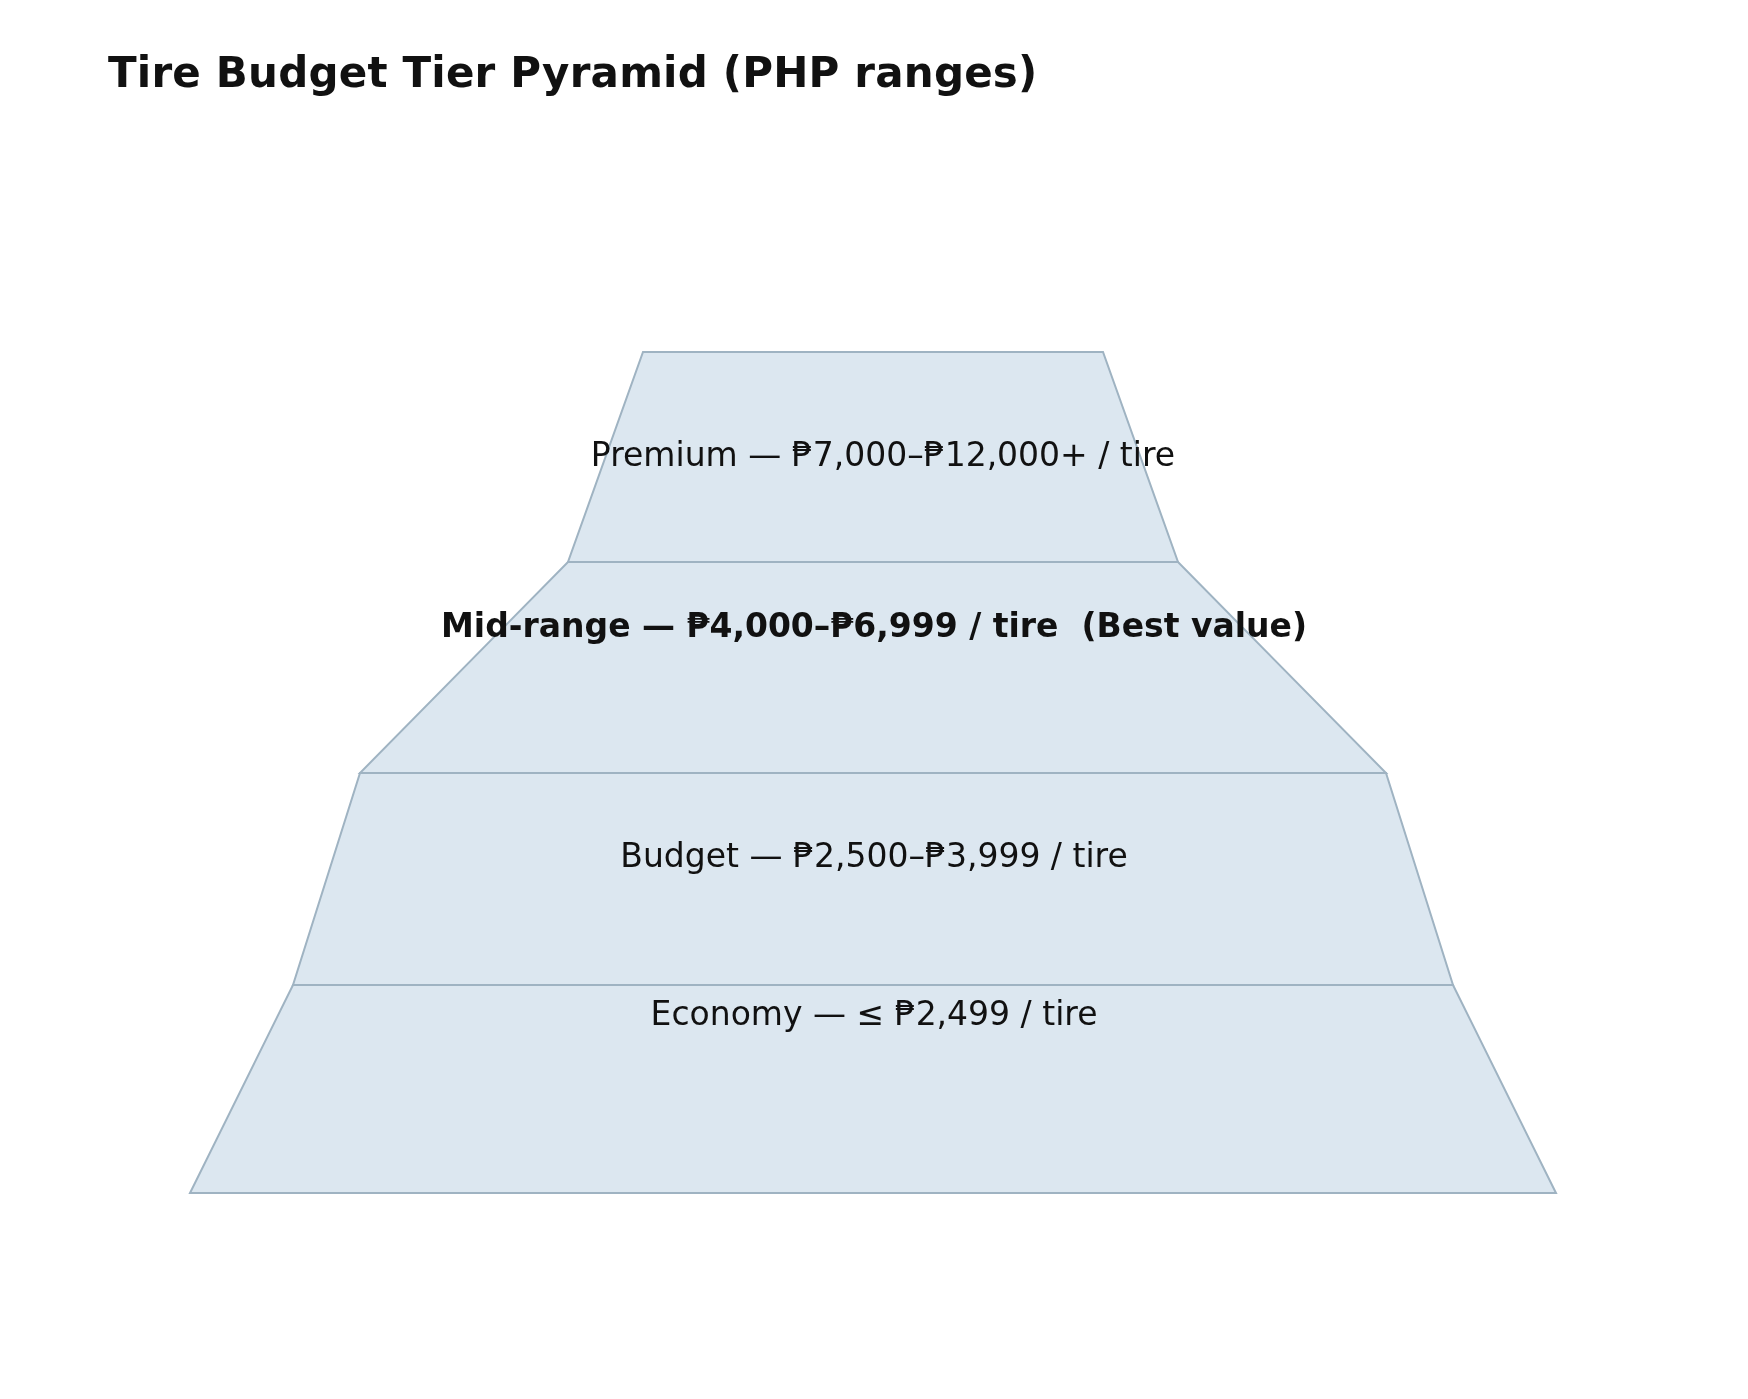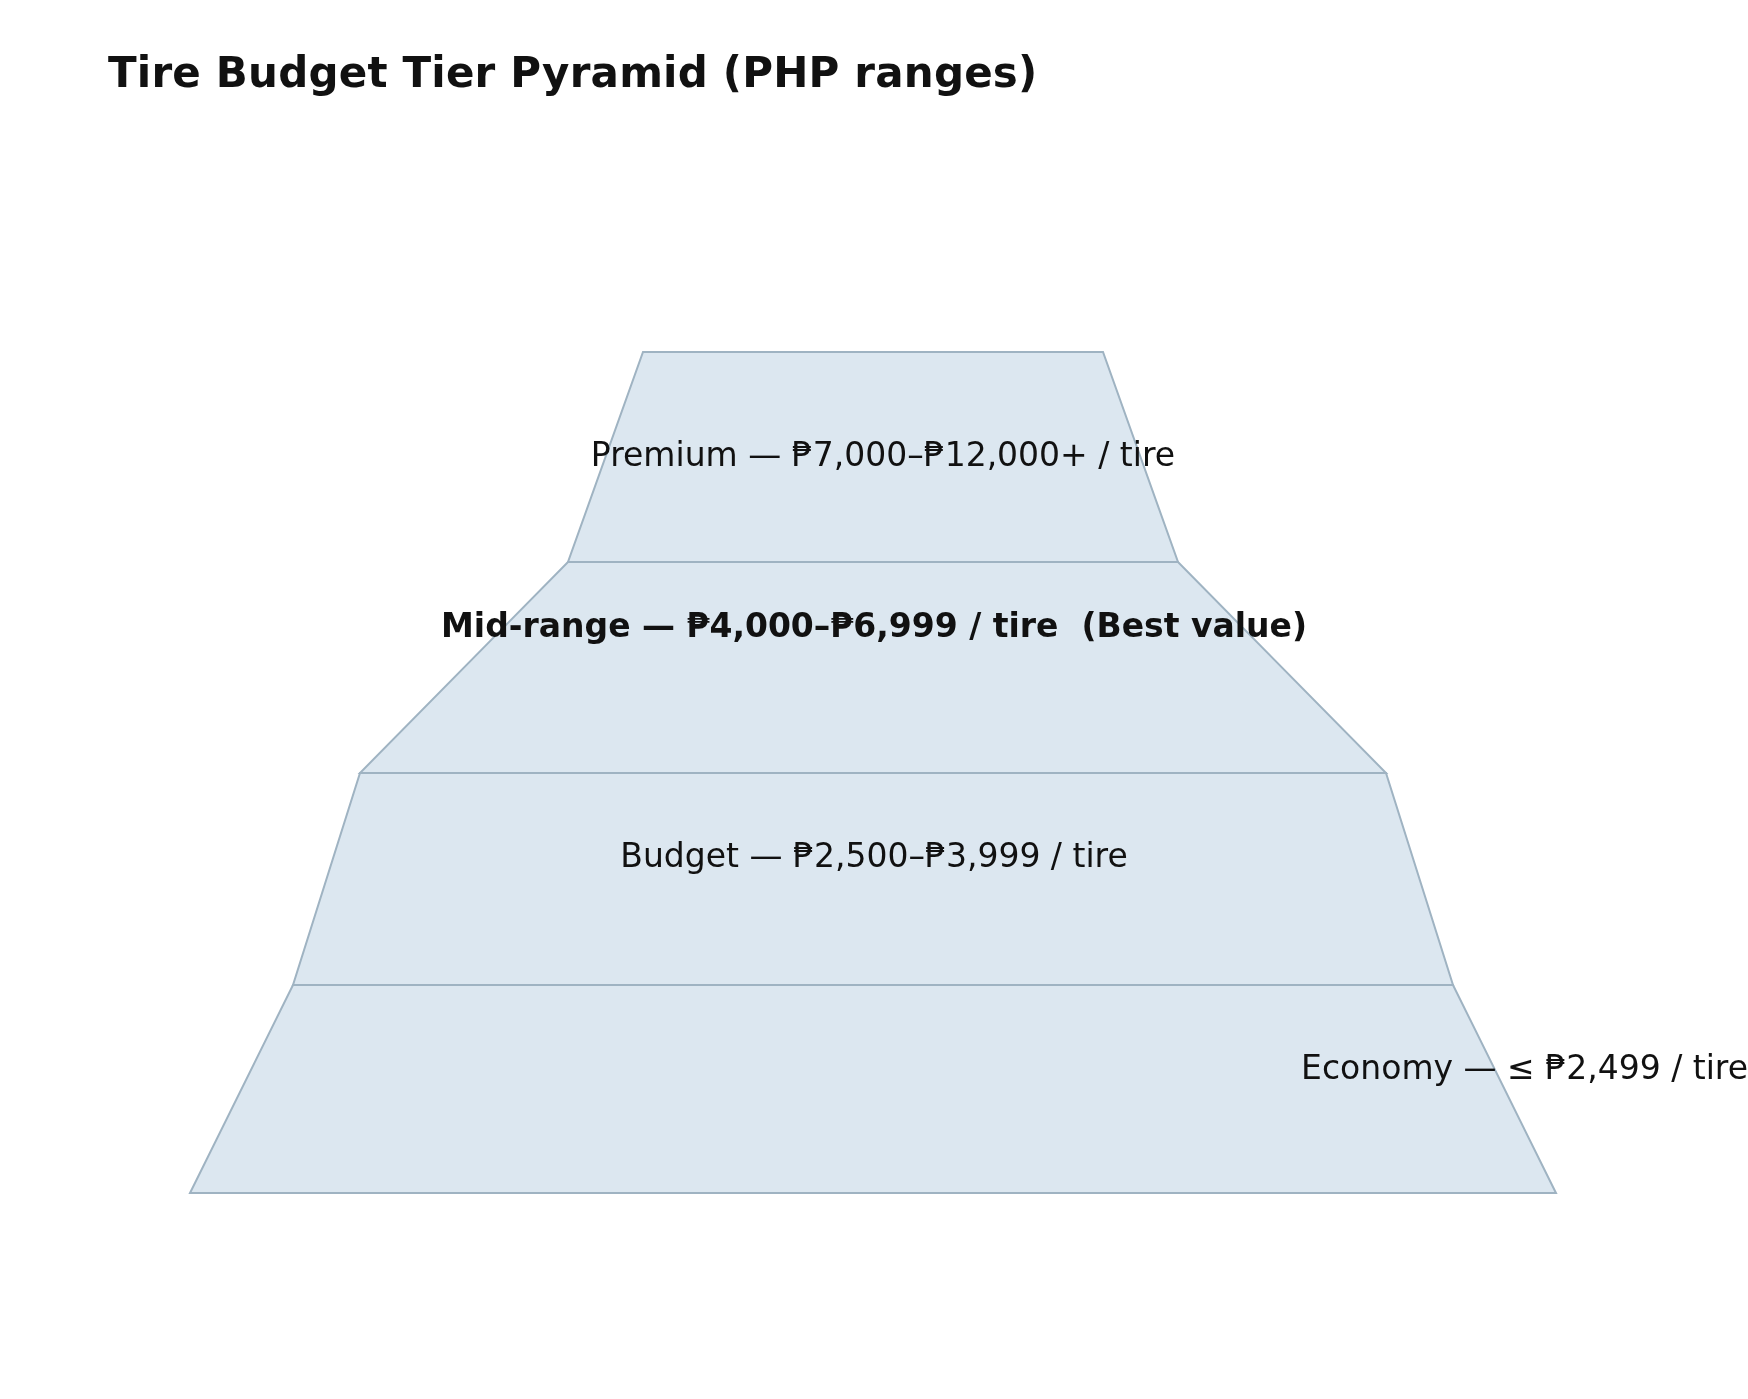--- a/index.html
+++ b/index.html
@@ -68,16 +68,16 @@
         <polygon points="568,562 1178,562 1386,773 360,773" fill="#dce7f0" stroke="#9fb3c2" stroke-width="2" stroke-linejoin="miter"></polygon>
         <polygon points="360,773 1386,773 1453,985 293,985" fill="#dce7f0" stroke="#9fb3c2" stroke-width="2" stroke-linejoin="miter"></polygon>
         <polygon points="293,985 1453,985 1556,1193 190,1193" fill="#dce7f0" stroke="#9fb3c2" stroke-width="2" stroke-linejoin="miter"></polygon>
       </g>
   </svg>
 
   <div id="tier-labels">
       <div class="tier-label" style="top: 438px; margin-left: 9px;">Premium — ₱7,000–₱12,000+ / tire</div>
       <div class="tier-label emphasis" style="top: 609px;">Mid-range — ₱4,000–₱6,999 / tire  (Best value)</div>
       <div class="tier-label" style="top: 839px;">Budget — ₱2,500–₱3,999 / tire</div>
-      <div class="tier-label" style="top: 1051px; text-align: right;">Economy — ≤ ₱2,499 / tire</div>
+      <div class="tier-label" style="top: 997px;">Economy — ≤ ₱2,499 / tire</div>
     </div>
 
 </div>
 
 </body></html>

